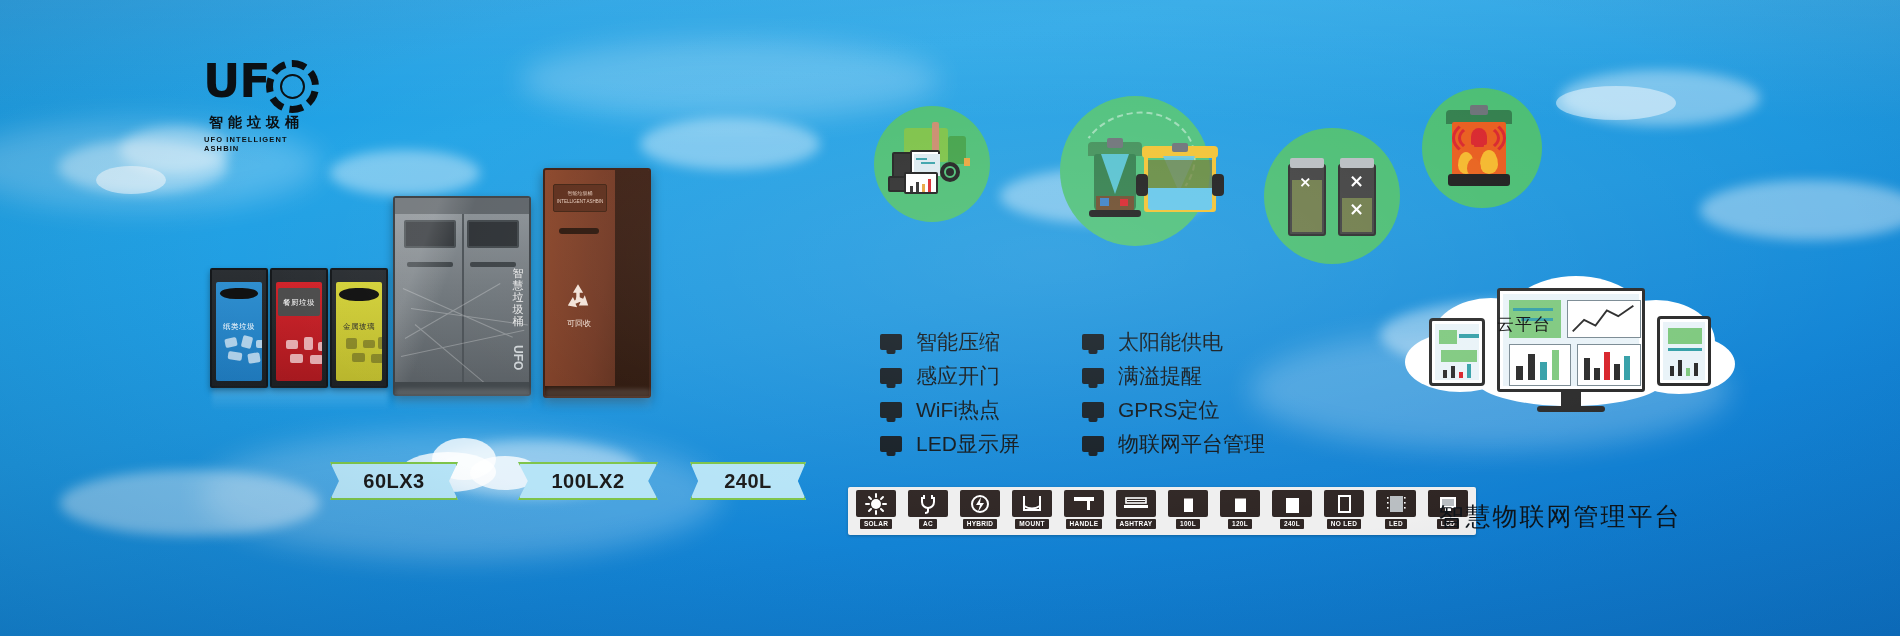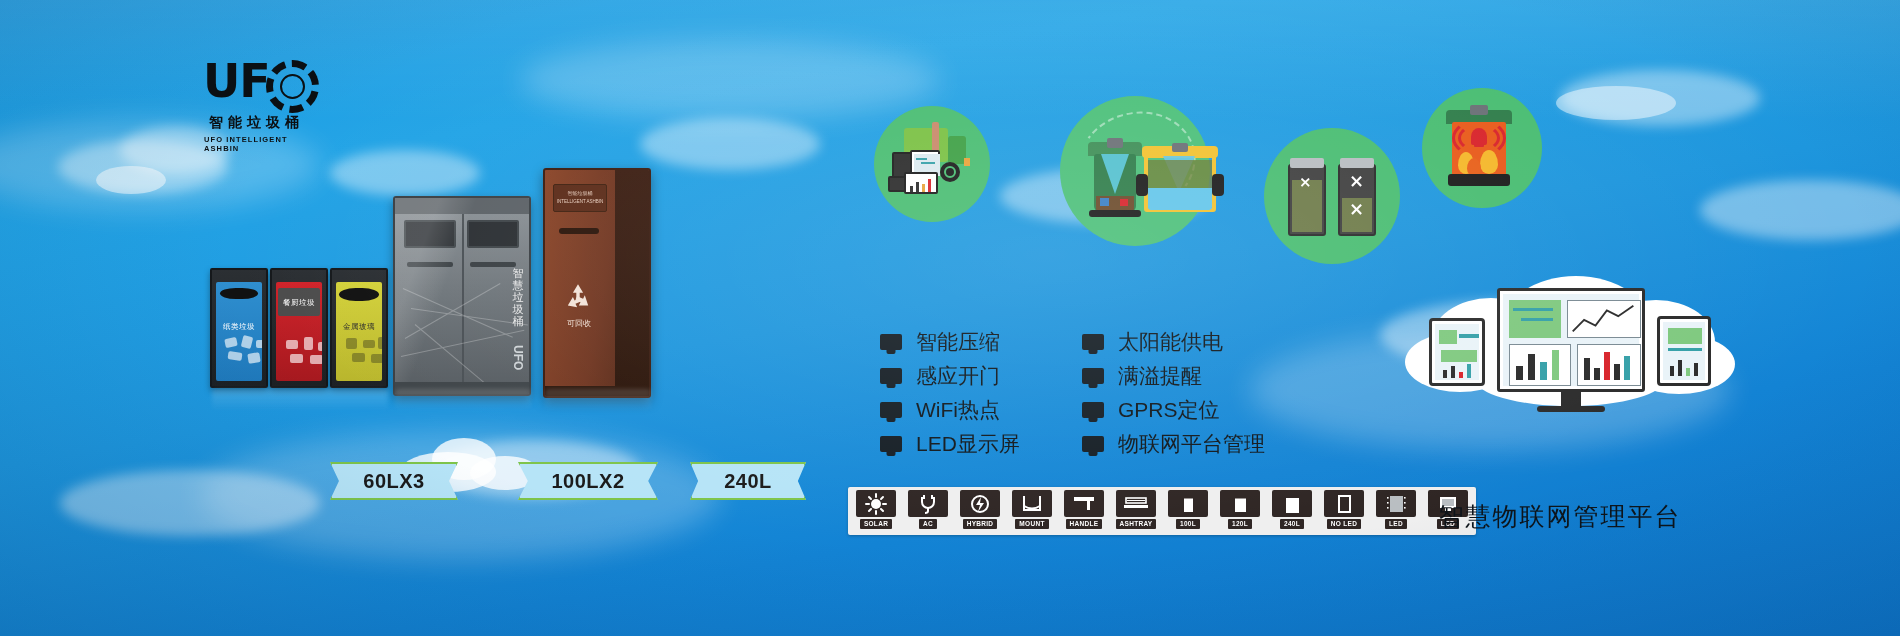--- a/index.html
+++ b/index.html
@@ -679,20 +679,27 @@
           <rect x="7" y="4" width="16" height="11" fill="#fff"></rect>
           <rect x="9" y="6" width="12" height="7" fill="#b9bec2"></rect>
           <rect x="12" y="15" width="6" height="3" fill="#fff"></rect>
         </svg>
       </div>
       <div class="cap">LCD</div>
     </div>
 
   </div>
 
+  <div id="cloudlabel">
+    <span class="bub" style="left:14px; top:10px; width:82px; height:42px;"></span>
+    <span class="bub" style="left:6px;  top:24px; width:46px; height:30px;"></span>
+    <span class="bub" style="left:58px; top:24px; width:46px; height:30px;"></span>
+    <span class="bub" style="left:34px; top:0px;  width:50px; height:34px;"></span>
+    <span class="txt">云平台</span>
+  </div>
 
   <div id="platform">
 
     <span class="cloudshape" style="left:26px;  top:38px;  width:120px; height:86px;"></span>
     <span class="cloudshape" style="left:96px;  top:16px;  width:150px; height:104px;"></span>
     <span class="cloudshape" style="left:192px; top:40px;  width:118px; height:84px;"></span>
     <span class="cloudshape" style="left:0px;   top:72px;  width:110px; height:60px;"></span>
     <span class="cloudshape" style="left:218px; top:74px;  width:112px; height:60px;"></span>
     <span class="cloudshape" style="left:70px;  top:92px;  width:190px; height:54px;"></span>
 

